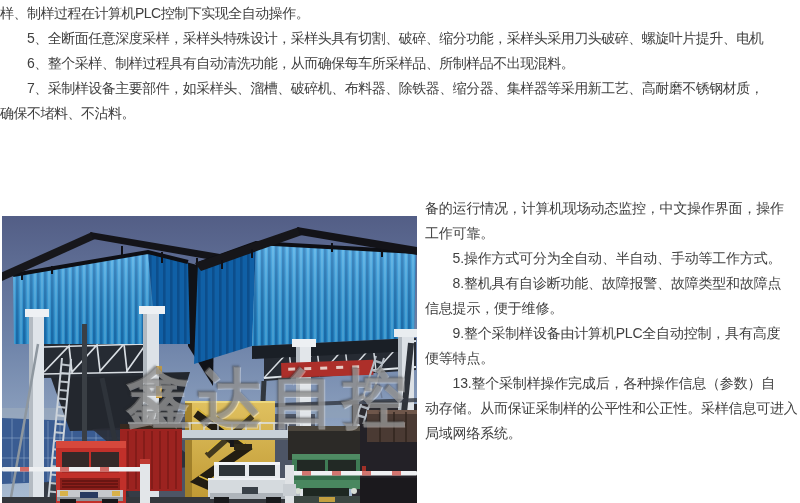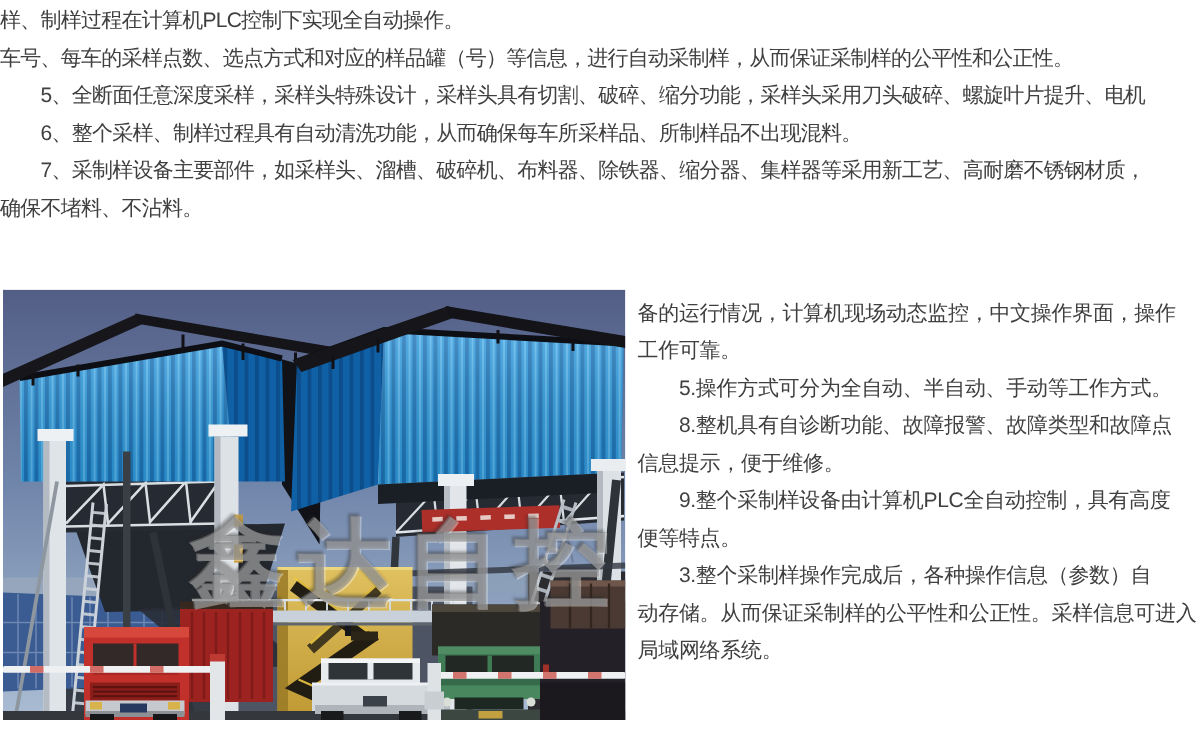--- a/index.html
+++ b/index.html
@@ -3,35 +3,34 @@
 <meta charset="utf-8">
 <style>
   html,body{margin:0;padding:0;background:#fff;}
   .page{position:relative;width:800px;height:503px;background:var(--page_bg,#fff);
         font-family:Liberation Sans, sans-serif;overflow:hidden;padding-left:38px;}
   .t-line{color:var(--text,#404040);font-size:14px;line-height:25px;white-space:nowrap;font-weight:500;}
   .top-block{position:absolute;left:0;top:1px;width:800px;}
   .top-block .t-line{letter-spacing:-0.5px;}
   .side-block{position:absolute;left:425px;top:196px;width:375px;}
   .side-block .t-line{letter-spacing:-0.2px;}
-  .photo{position:absolute;left:2px;top:193px;width:415px;height:287px;margin:0;overflow:hidden;}
+  .photo{position:absolute;left:2px;top:216px;width:415px;height:287px;margin:0;overflow:hidden;}
   .photo svg{position:absolute;left:0;top:0;display:block;}
   .watermark{position:absolute;left:124px;top:150px;font-size:64px;font-weight:bold;
              letter-spacing:8px;line-height:1;white-space:nowrap;
              color:var(--watermark,rgba(130,130,130,0.55));
              text-shadow:1px 1px 0 rgba(255,255,255,0.38),-1px -1px 2px rgba(40,40,40,0.4);}
 </style>
 </head>
 <body>
 
 <div class="page">
 
   <div class="top-block">
       <div class="t-line">样、制样过程在计算机PLC控制下实现全自动操作。</div>
-      <div class="t-line">车号、每车的采样点数、选点方式和对应的样品罐（号）等信息，进行自动采制样，从而保证采制样的公平性和公正性。</div>
       <div class="t-line">　　5、全断面任意深度采样，采样头特殊设计，采样头具有切割、破碎、缩分功能，采样头采用刀头破碎、螺旋叶片提升、电机</div>
       <div class="t-line">　　6、整个采样、制样过程具有自动清洗功能，从而确保每车所采样品、所制样品不出现混料。</div>
       <div class="t-line">　　7、采制样设备主要部件，如采样头、溜槽、破碎机、布料器、除铁器、缩分器、集样器等采用新工艺、高耐磨不锈钢材质，</div>
       <div class="t-line">确保不堵料、不沾料。</div>
     </div>
 
   <figure class="photo">
     <svg width="415" height="287" viewBox="0 0 415 287" xmlns="http://www.w3.org/2000/svg">
       <defs>
         <linearGradient id="skyG" x1="0" y1="0" x2="0" y2="1">
@@ -232,18 +231,18 @@
   </figure>
 
   <div class="side-block">
       <div class="t-line">备的运行情况，计算机现场动态监控，中文操作界面，操作</div>
       <div class="t-line">工作可靠。</div>
       <div class="t-line">　　5.操作方式可分为全自动、半自动、手动等工作方式。</div>
       <div class="t-line">　　8.整机具有自诊断功能、故障报警、故障类型和故障点</div>
       <div class="t-line">信息提示，便于维修。</div>
       <div class="t-line">　　9.整个采制样设备由计算机PLC全自动控制，具有高度</div>
       <div class="t-line">便等特点。</div>
-      <div class="t-line">　　3.整个采制样操作完成后，各种操作信息（参数）自</div>
+      <div class="t-line">　　13.整个采制样操作完成后，各种操作信息（参数）自</div>
       <div class="t-line">动存储。从而保证采制样的公平性和公正性。采样信息可进入</div>
       <div class="t-line">局域网络系统。</div>
     </div>
 
 </div>
 
 </body></html>

